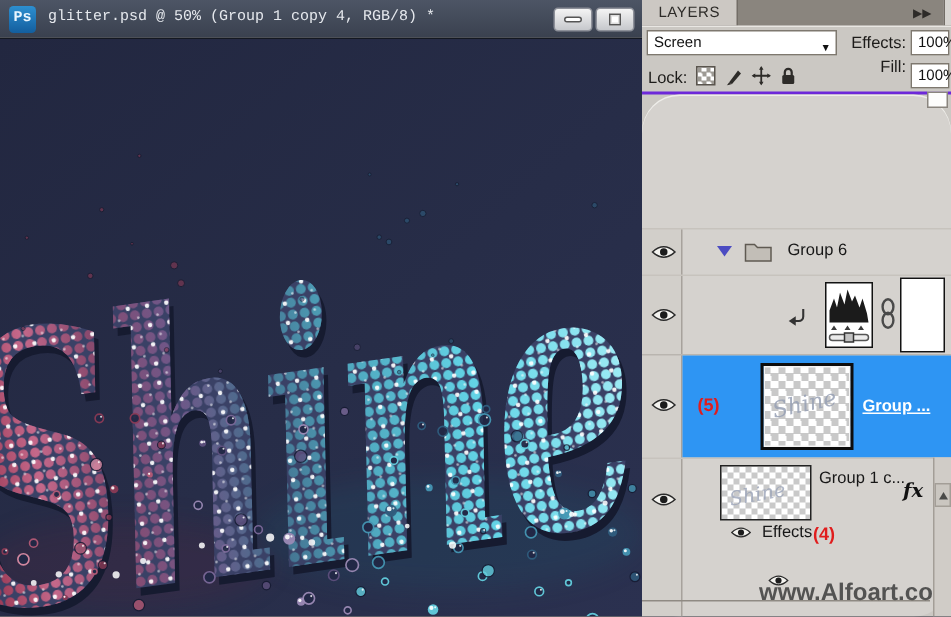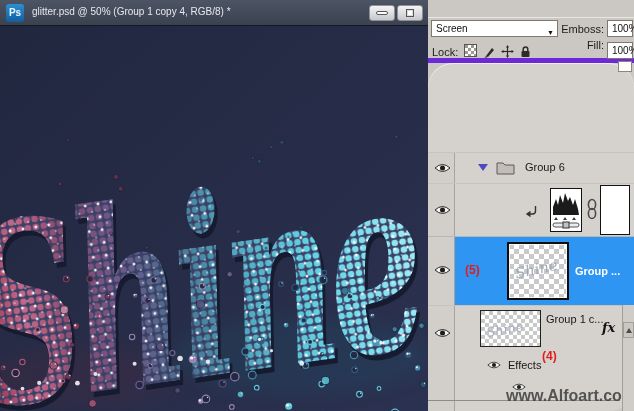--- a/index.html
+++ b/index.html
@@ -3,21 +3,21 @@
 <meta charset="utf-8">
 <style>
   html,body{margin:0;padding:0;background:#555;}
   *{box-sizing:border-box;}
   .stage{position:relative;width:634px;height:411px;overflow:hidden;
          font-family:"Liberation Sans",sans-serif;background:#d5d2ce;}
 
   
   .doc-window{position:absolute;left:0;top:0;width:428px;height:411px;}
   .titlebar{position:absolute;left:0;top:0;width:428px;height:26px;
-            background:linear-gradient(#4d5565,#3a414f);border-bottom:1px solid #141821;}
+            background:linear-gradient(#4d5565,#3a414f);border-bottom:1px solid #141821;font-family:Liberation Mono, monospace;}
   .ps-icon{position:absolute;left:6px;top:4px;width:18px;height:18px;border-radius:3px;
            background:linear-gradient(#2d8fd0,#135e9e);color:#eaf6ff;font-size:10px;
            font-weight:bold;text-align:center;line-height:18px;}
   .doc-title{position:absolute;left:32px;top:6px;color:#e6e9ee;font-size:10px;white-space:nowrap;}
   .win-btn{position:absolute;top:5px;width:26px;height:16px;border:1px solid #8d9099;border-radius:3px;
            background:linear-gradient(#f4f4f4,#c6c8cc);}
   .win-btn.min{right:33px;} .win-btn.max{right:5px;}
   .glyph-min{position:absolute;left:6px;top:5px;width:12px;height:4px;border:1px solid #555;border-radius:2px;background:#fff;}
   .glyph-max{position:absolute;left:8px;top:3px;width:8px;height:8px;border:1px solid #555;background:#fff;box-shadow:inset 0 0 0 1px #ddd;}
 
@@ -27,21 +27,21 @@
   
   .layers-panel{position:absolute;left:428px;top:0;width:206px;height:411px;background:#cbc8c3;}
   .tabbar{position:absolute;left:0;top:0;right:0;height:17px;background:#8a857e;}
   .tab{position:absolute;left:0;top:0;width:64px;height:17px;background:#ccc8c3;
        border-right:1px solid #726d66;color:#2d2b28;font-size:10px;letter-spacing:.4px;
        text-align:center;line-height:17px;}
   .collapse-icons{position:absolute;right:13px;top:4px;color:#2d2b28;font-size:8px;line-height:9px;}
   .tab-frag{position:absolute;right:0;top:0;width:5px;height:17px;background:#d8d5d1;border-left:1px solid #726d66;}
 
   .controls{position:absolute;left:0;top:17px;right:0;height:46px;background:#cbc8c3;
-            border-bottom:5px solid #6d28d9;box-shadow:inset 0 1px 0 #e9e7e3;}
+            border-bottom:2px solid #6d28d9;box-shadow:inset 0 1px 0 #e9e7e3;}
   .field{position:absolute;background:#fff;border:1px solid #7e786f;font-size:10px;
          line-height:15px;padding-left:4px;color:#111;}
   .blend-field{left:3px;top:3px;width:127px;height:17px;}
   .dd-arrow{position:absolute;right:3px;top:4px;font-size:7px;color:#111;}
   .ctl-label{position:absolute;font-size:11px;color:#1d1c1a;}
   .opacity-label{left:130px;top:6px;width:46px;text-align:right;}
   .opacity-field{left:179px;top:3px;width:26px;height:17px;}
   .lock-label{left:4px;top:29px;}
   .fill-label{left:130px;top:22px;width:46px;text-align:right;}
   .fill-field{left:179px;top:25px;width:26px;height:17px;}
@@ -67,30 +67,30 @@
   .chain{position:absolute;left:158px;top:14px;}
   .mask-thumb{position:absolute;left:172px;top:1px;width:30px;height:50px;background:#fff;border:1px solid #121212;}
 
   .r-selected{top:173px;height:69px;border-top:1px solid #b9b5af;}
   .sel-bg{position:absolute;left:27px;right:0;top:0;bottom:0;}
   .ann{position:absolute;font-size:12px;font-weight:bold;}
   .ann5{left:37px;top:26px;}
   .thumb{position:absolute;background:repeating-conic-gradient(#ffffff 0% 25%,#c9c9c9 0% 50%);overflow:hidden;}
   .sel-thumb{left:79px;top:5px;width:62px;height:58px;background-size:10px 10px;
              border:2px solid #0d0d0d;box-shadow:inset 0 0 0 1px #f5f5f5;}
-  .sel-name{position:absolute;left:147px;top:28px;font-size:11px;font-weight:bold;color:#fff;}
+  .sel-name{position:absolute;left:147px;top:28px;font-size:11px;font-weight:bold;color:#fff;text-decoration:underline;}
 
   .r-g1c{top:242px;height:43px;}
   .g1c-thumb{left:52px;top:4px;width:61px;height:37px;background-size:8px 8px;border:1px solid #222;}
   .g1c-label{left:118px;top:17px;}
   .fx-badge{position:absolute;left:174px;top:14px;font-family:"DejaVu Serif",serif;font-style:italic;
             font-weight:bold;font-size:13px;color:#111;}
   .ann4{left:114px;top:286px;}
 
-  .r-effects{top:293px;height:21px;border-top:none;padding-left:34px;}
+  .r-effects{top:283px;height:21px;border-top:none;padding-left:34px;}
   .r-bevel{top:314px;height:22px;border-top:none;}
   .divider{position:absolute;left:0;top:337px;width:192px;border-top:1px solid #8f8a83;}
   .watermark{position:absolute;left:78px;top:324px;font-size:16px;font-weight:bold;color:#3d3d3d;opacity:.85;}
 
   .scrollbar{position:absolute;right:0;top:242px;bottom:0;width:12px;background:#d0ccc7;border-left:1px solid #a39e97;}
   .sb-btn{position:absolute;left:0;top:17px;width:11px;height:16px;background:#cac6c0;border:1px solid #a39e97;}
   .sb-btn::after{content:"";position:absolute;left:2px;top:5px;width:0;height:0;
                  border-left:3.5px solid transparent;border-right:3.5px solid transparent;border-bottom:5px solid #4a4a48;}
 </style>
 </head>
@@ -319,27 +319,32 @@
             <circle cx="322.8" cy="327.4" r="0.7" fill="#ffffff" opacity="0.8"></circle>
             <circle cx="354.0" cy="328.9" r="3.7" fill="#222846" stroke="#4596b3" stroke-width="1.1" opacity="0.95"></circle>
             <circle cx="381.1" cy="316.8" r="1.7" fill="#ffffff" opacity="0.85"></circle>
             <circle cx="403.4" cy="309.3" r="1.7" fill="#ffffff" opacity="0.85"></circle>
           </g>
       </svg>
     </div>
   </div>
 
   <div class="layers-panel">
+    <div class="tabbar">
+      <div class="tab">LAYERS</div>
+      <div class="collapse-icons">▶▶</div>
+      <div class="tab-frag"></div>
+    </div>
 
     <div class="controls">
       <div class="field blend-field">
         <span>Screen</span>
         <span class="dd-arrow">▼</span>
       </div>
-      <div class="ctl-label opacity-label">Emboss:</div>
+      <div class="ctl-label opacity-label">Effects:</div>
       <div class="field opacity-field">100%</div>
 
       <div class="ctl-label lock-label">Lock:</div>
       <div class="lock-ico lk1"></div>
       <div class="lock-ico lk2">
         <svg width="13" height="13" viewBox="0 0 13 13">
             <path d="M3 11 L9 3 L11 5 L5 12 Z" fill="#2e2c29"></path>
             <path d="M3 11 L1.5 13 L5 12 Z" fill="#2e2c29"></path>
           </svg>
       </div>

